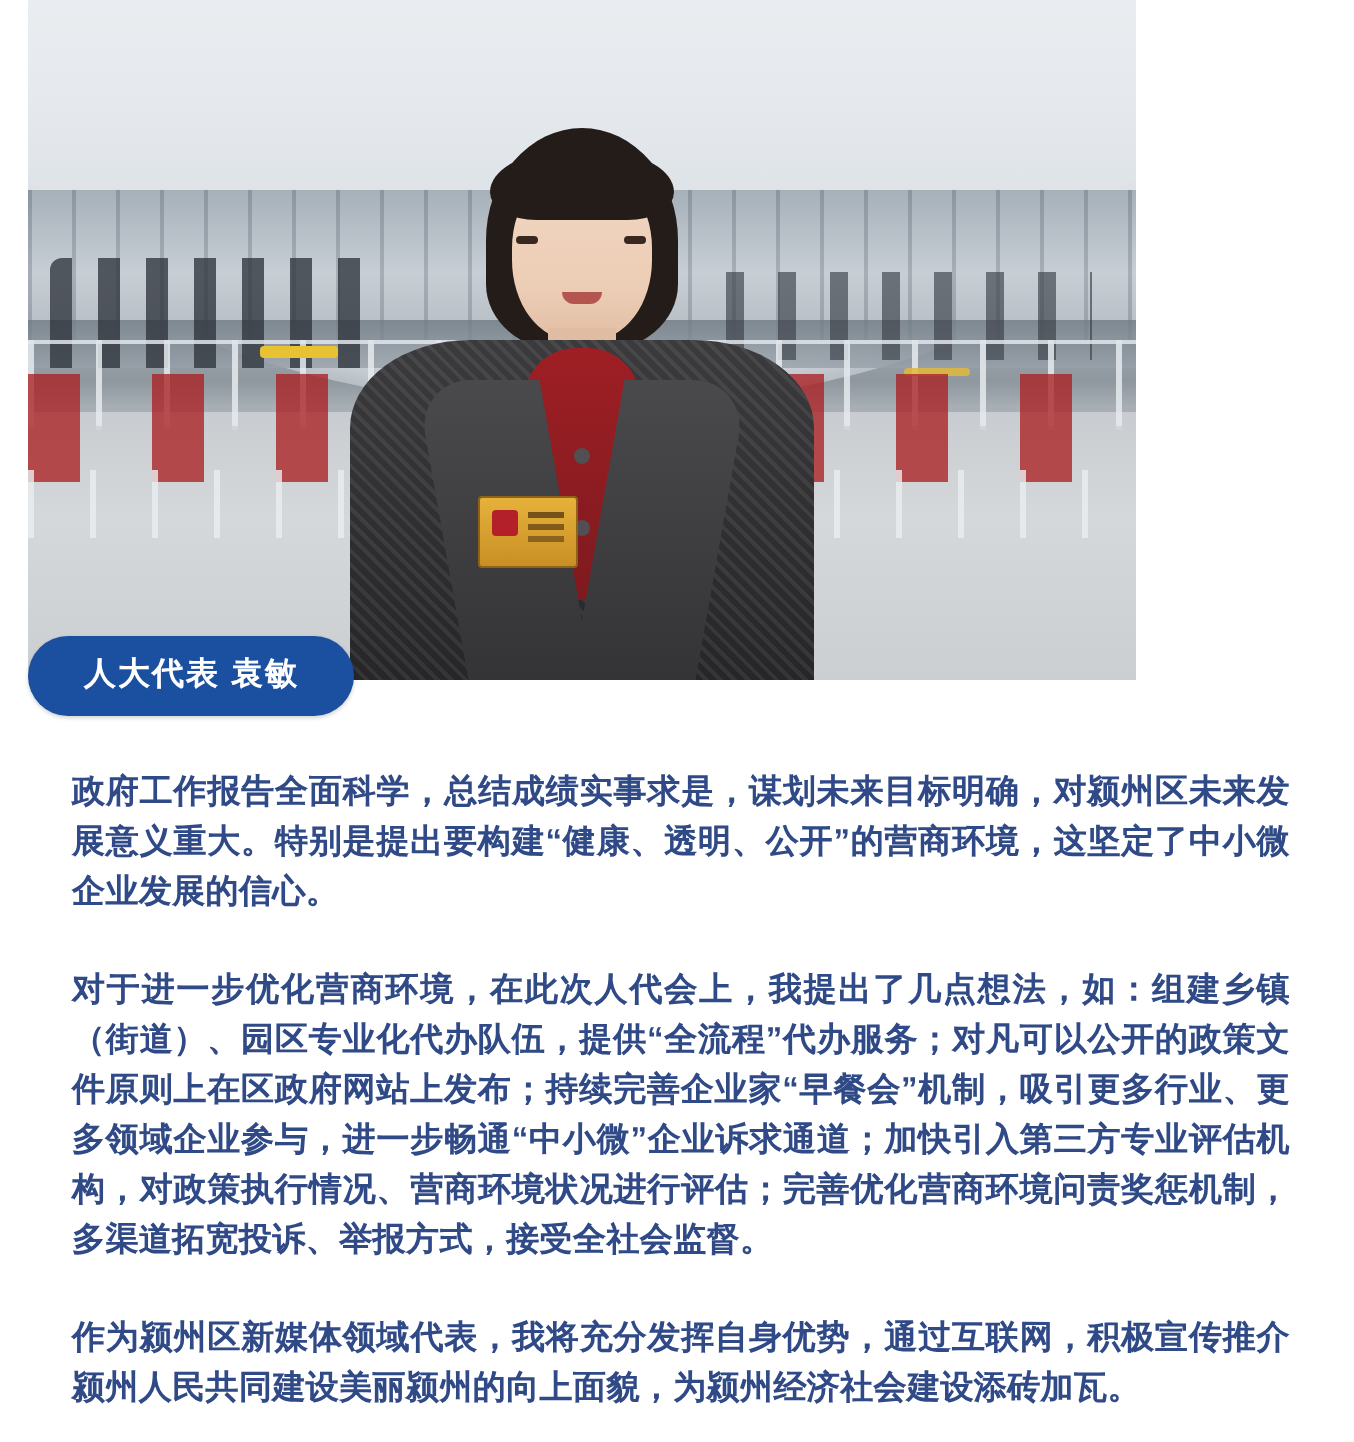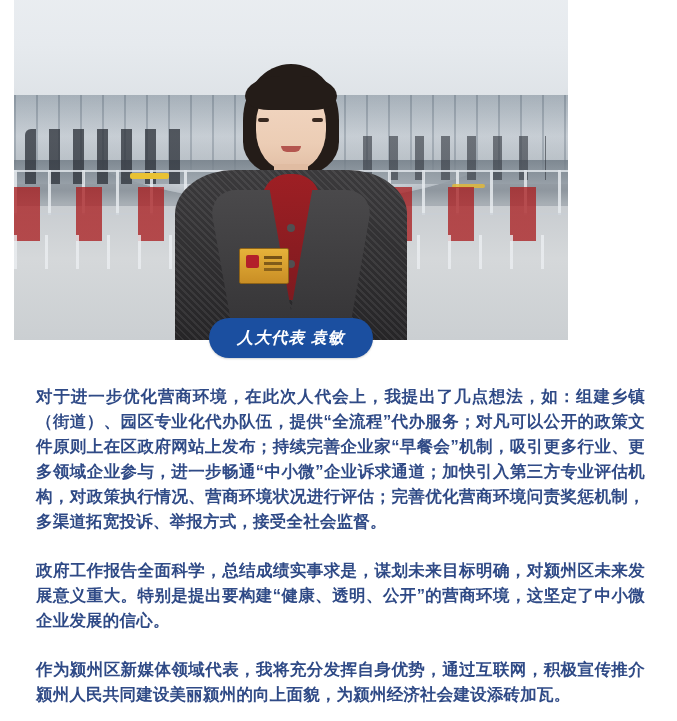--- a/index.html
+++ b/index.html
@@ -306,22 +306,20 @@
     border-radius: 50%;
     background: #514f51;
   }
   .btn-dot.b2 { bottom: 72px; }
   
   .caption-wrap {
     position: relative;
     width: 554px;
     margin: -22px 0 0 14px;
     display: flex;
-    justify-content: center;
-    font-style: italic;
   }
   .caption {
     background: #1b4fa0;
     color: #ffffff;
     font-size: 16px;
     line-height: 1;
     padding: 12px 28px;
     border-radius: 22px;
     letter-spacing: 1px;
     font-weight: 700;
@@ -384,19 +382,19 @@
           </div>
         </div>
       </div>
     </div>
 
     <div class="caption-wrap">
       <div class="caption">人大代表 袁敏</div>
     </div>
 
     <div class="body">
+      <p>政府工作报告全面科学，总结成绩实事求是，谋划未来目标明确，对颍州区未来发展意义重大。特别是提出要构建“健康、透明、公开”的营商环境，这坚定了中小微企业发展的信心。</p>
       <p>对于进一步优化营商环境，在此次人代会上，我提出了几点想法，如：组建乡镇（街道）、园区专业化代办队伍，提供“全流程”代办服务；对凡可以公开的政策文件原则上在区政府网站上发布；持续完善企业家“早餐会”机制，吸引更多行业、更多领域企业参与，进一步畅通“中小微”企业诉求通道；加快引入第三方专业评估机构，对政策执行情况、营商环境状况进行评估；完善优化营商环境问责奖惩机制，多渠道拓宽投诉、举报方式，接受全社会监督。</p>
-      <p>政府工作报告全面科学，总结成绩实事求是，谋划未来目标明确，对颍州区未来发展意义重大。特别是提出要构建“健康、透明、公开”的营商环境，这坚定了中小微企业发展的信心。</p>
       <p>作为颍州区新媒体领域代表，我将充分发挥自身优势，通过互联网，积极宣传推介颍州人民共同建设美丽颍州的向上面貌，为颍州经济社会建设添砖加瓦。</p>
     </div>
 
   </div>
 </div>
 
 </body></html>

